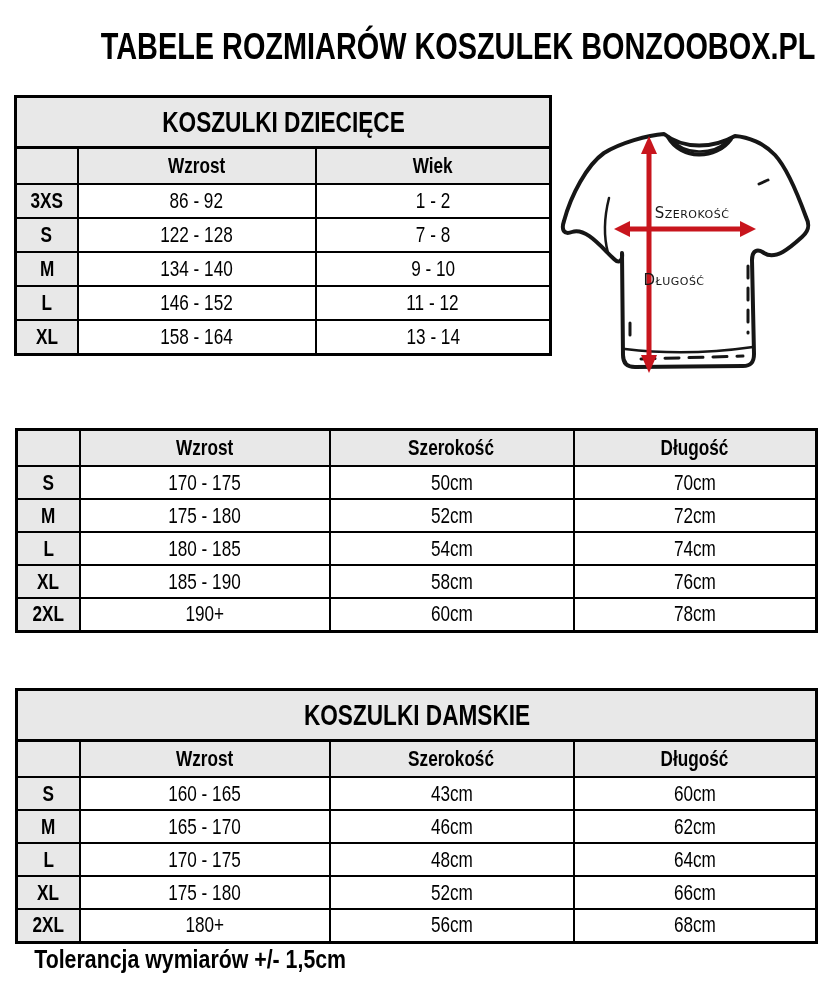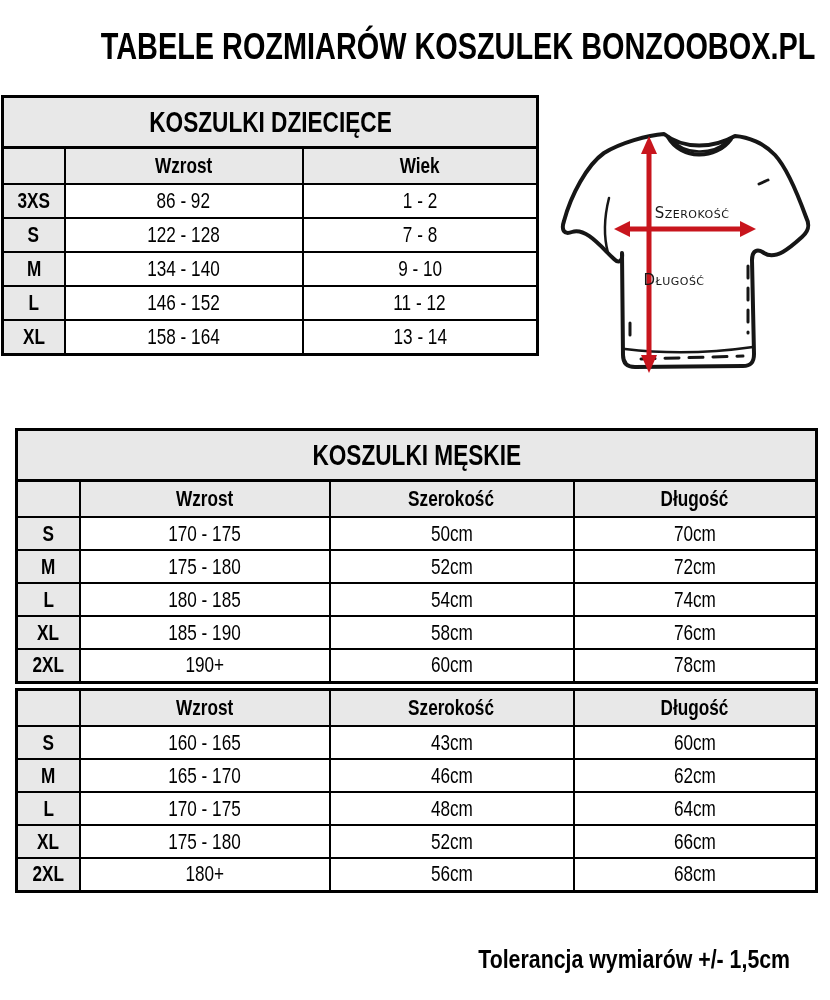--- a/index.html
+++ b/index.html
@@ -21,29 +21,29 @@
     padding:0;font-size:22px;overflow:hidden;
   }
   table.size-table tr.title-row td{
     background:#e8e8e8;font-size:29px;font-weight:bold;height:48px;
     border-bottom:3px solid #000;
   }
   table.size-table tr.head-row td,table.size-table tr.head-row th{
     background:#e8e8e8;font-weight:bold;height:34px;
   }
   table.size-table td.sz{background:#e8e8e8;font-weight:bold;}
-  #table-kids{left:1px;top:95px;width:535px;}
+  #table-kids{left:14px;top:95px;width:535px;}
   #table-kids tr.data-row{height:34px;}
   #table-men{left:15px;top:428px;width:800px;}
   #table-men tr.data-row{height:33px;}
   #table-women{left:15px;top:688px;width:800px;}
   #table-women tr.data-row{height:33px;}
   .tshirt-wrap{position:absolute;left:556px;top:98px;width:272px;height:300px;}
   .footer-note{
-    position:absolute;top:944px;left:0;width:824px;text-align:right;
+    position:absolute;top:944px;left:0;width:824px;text-align:left;
     font-size:26px;font-weight:bold;
   }
   svg .hand-label{
     font-family:"DejaVu Sans",sans-serif;font-variant:small-caps;
     font-size:15px;fill:#161616;letter-spacing:.5px;
   }
 </style>
 </head>
 <body>
 
@@ -139,23 +139,20 @@
 </div>
 
 <table class="size-table" id="table-men">
   <colgroup>
       <col style="width:63px">
       <col style="width:250px">
       <col style="width:244px">
       <col style="width:243px">
     </colgroup>
   <tbody>
-  <tr class="title-row">
-    <td colspan="4"><span class="c">KOSZULKI MĘSKIE</span></td>
-  </tr>
   <tr class="head-row">
     <td class="sz"></td>
     <th><span class="c">Wzrost</span></th>
     <th><span class="c">Szerokość</span></th>
     <th><span class="c">Długość</span></th>
   </tr>
   <tr class="data-row">
     <td class="sz"><span class="c">S</span></td>
     <td><span class="c">170 - 175</span></td>
     <td><span class="c">50cm</span></td>
@@ -189,20 +186,23 @@
 </table>
 
 <table class="size-table" id="table-women">
   <colgroup>
       <col style="width:63px">
       <col style="width:250px">
       <col style="width:244px">
       <col style="width:243px">
     </colgroup>
   <tbody>
+  <tr class="title-row">
+    <td colspan="4"><span class="c">KOSZULKI DAMSKIE</span></td>
+  </tr>
   <tr class="head-row">
     <td class="sz"></td>
     <th><span class="c">Wzrost</span></th>
     <th><span class="c">Szerokość</span></th>
     <th><span class="c">Długość</span></th>
   </tr>
   <tr class="data-row">
     <td class="sz"><span class="c">S</span></td>
     <td><span class="c">160 - 165</span></td>
     <td><span class="c">43cm</span></td>

